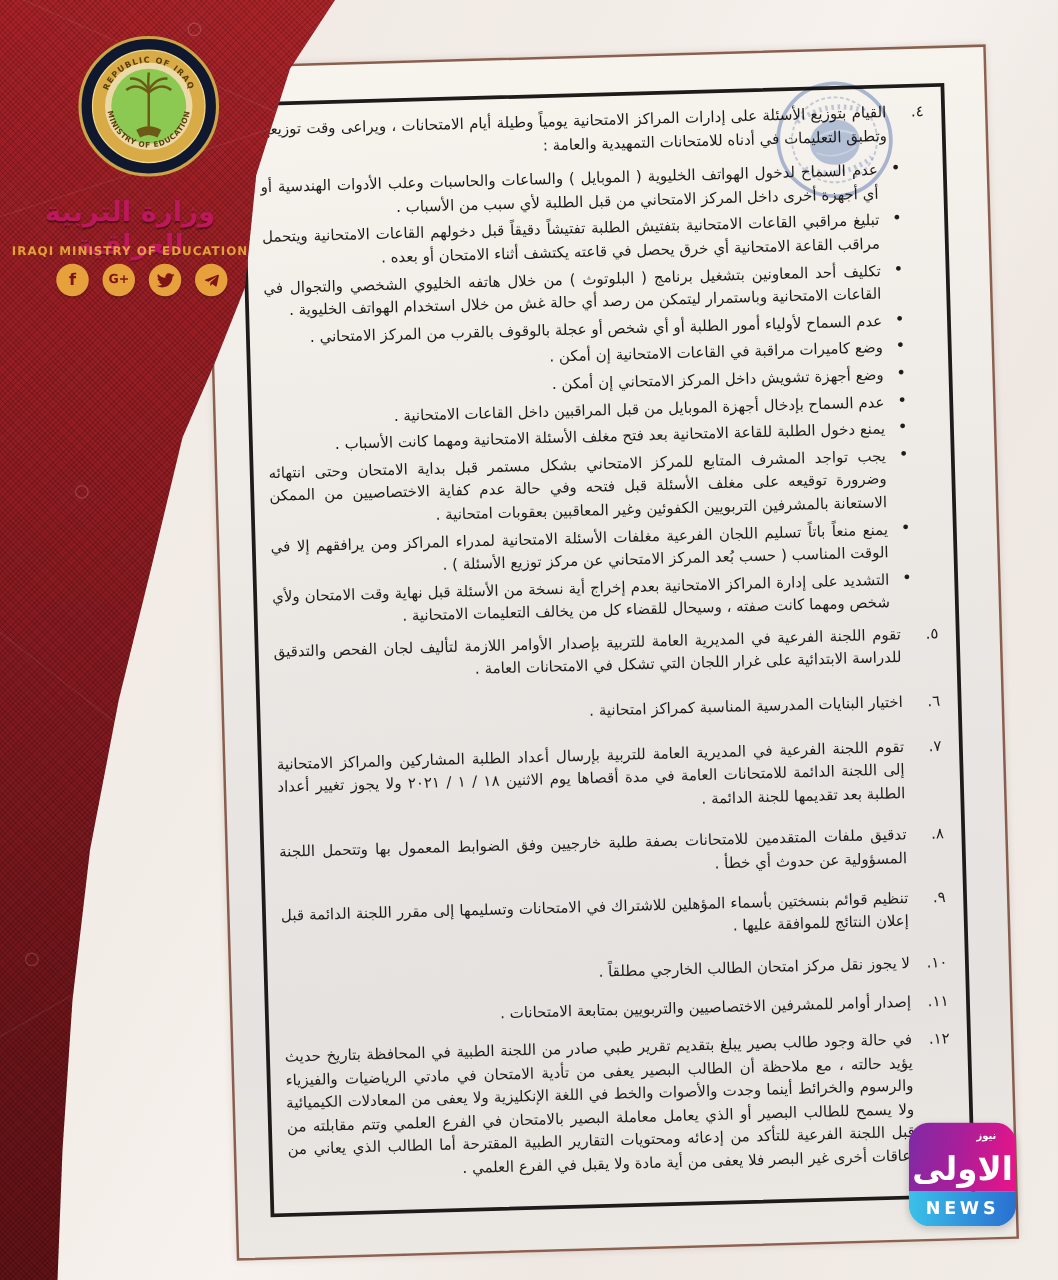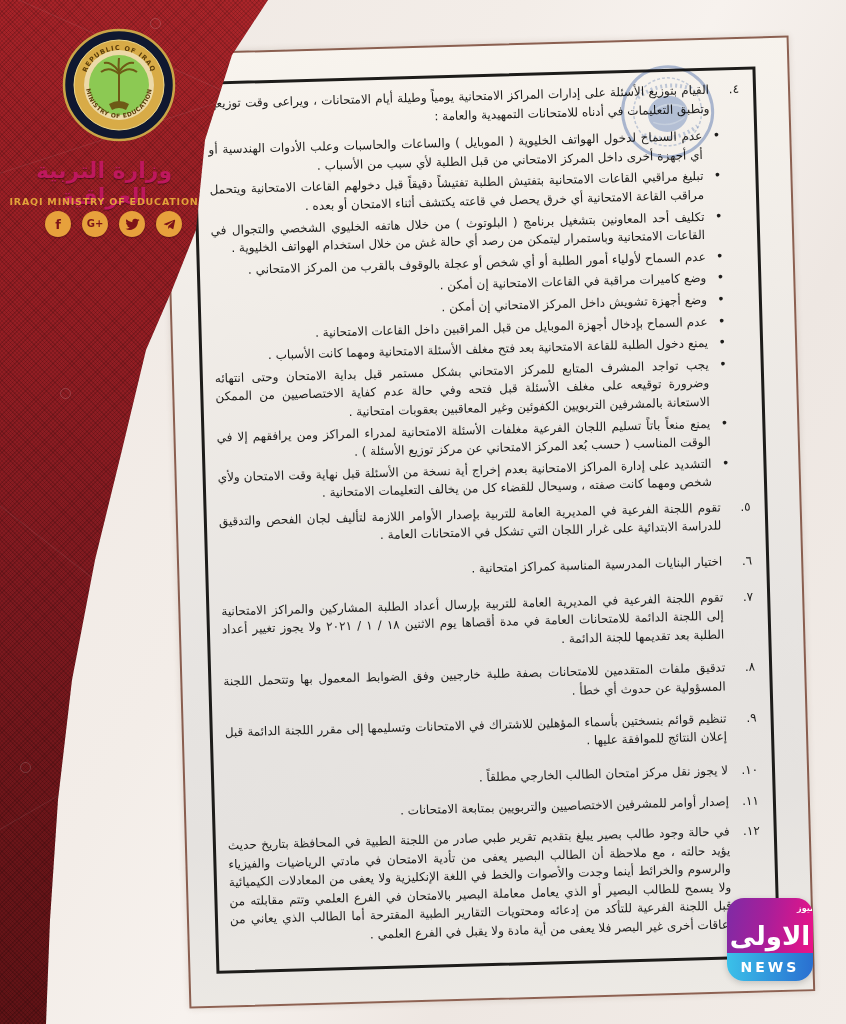--- a/index.html
+++ b/index.html
@@ -66,21 +66,21 @@
   .soc .glyph.small{font-size:10px;}
 
   
   .newslogo{position:absolute;left:727px;top:898px;width:86px;height:83px;
       border-radius:17px;overflow:hidden;box-shadow:0 2px 6px rgba(0,0,0,.18);}
   .newslogo .top{position:relative;height:55px;
       background:linear-gradient(100deg,#7e2ba5 0%,#a71f9a 45%,#ec1387 100%);
       display:flex;align-items:flex-end;justify-content:center;}
   .newslogo .ar-main{color:#fff;font-weight:bold;font-size:26px;line-height:1;
       padding-bottom:4px;letter-spacing:-1px;}
-  .newslogo .ar-small{position:absolute;top:6px;right:0;color:#fff;
+  .newslogo .ar-small{position:absolute;top:6px;right:16px;color:#fff;
       font-size:8px;font-weight:bold;}
   .newslogo .bottom{height:28px;background:linear-gradient(92deg,#3bc1e9 0%,#2e86d8 70%,#2a6fd0 100%);
       display:flex;align-items:center;justify-content:center;
       color:#fff;font-weight:bold;font-size:14px;letter-spacing:3px;}
 </style>
 </head>
 <body>
 
 <div class="canvas">
 

